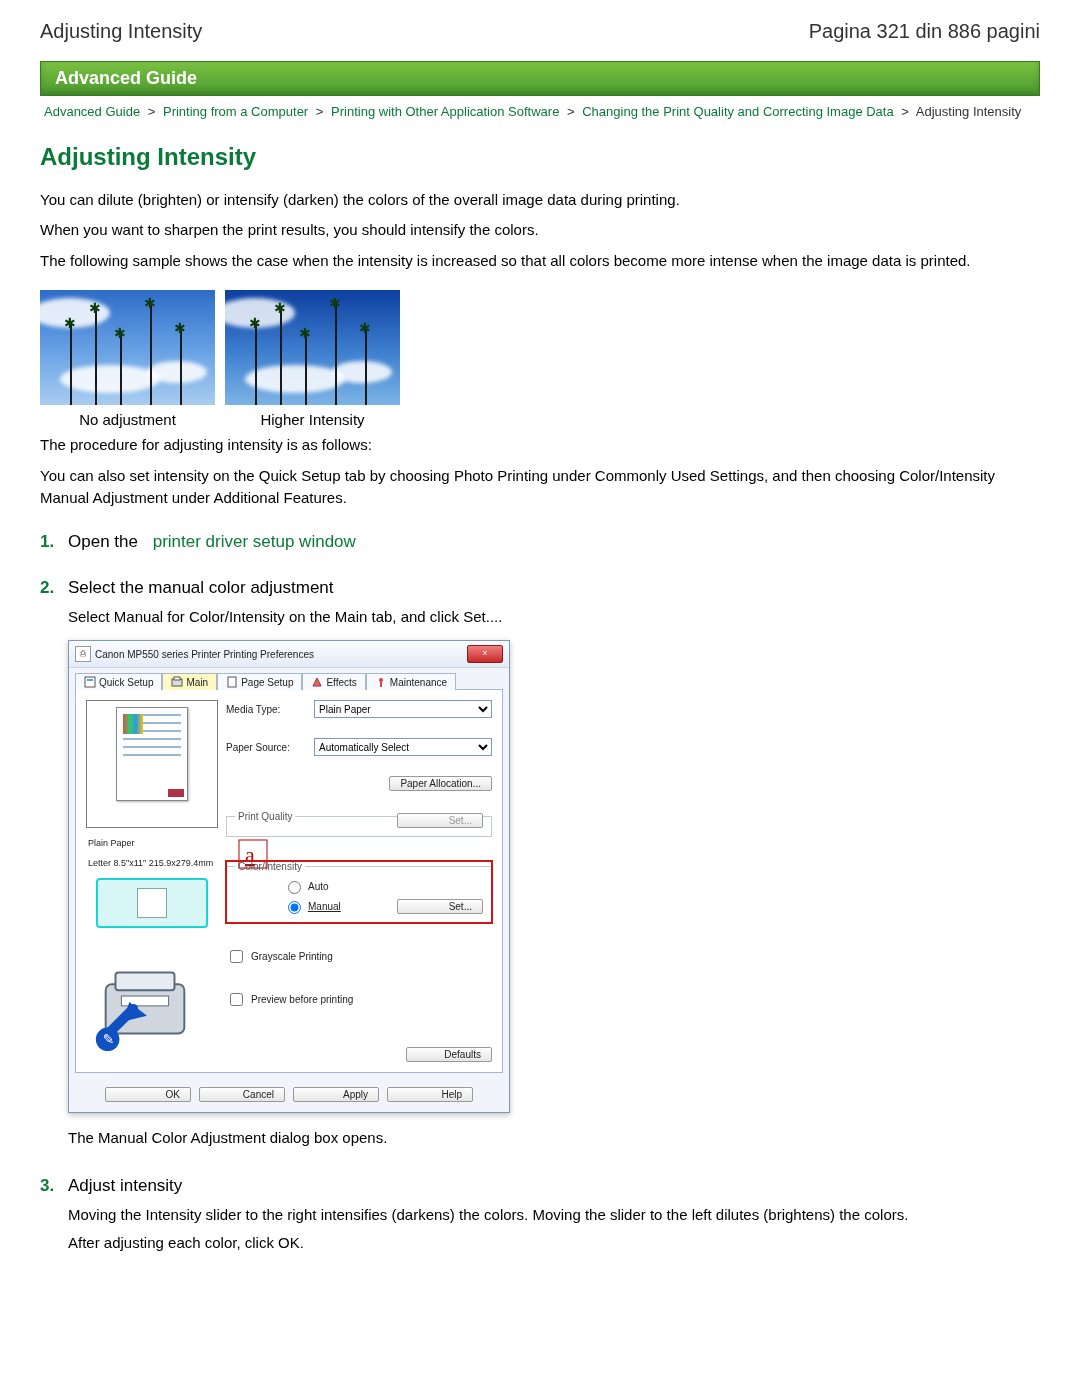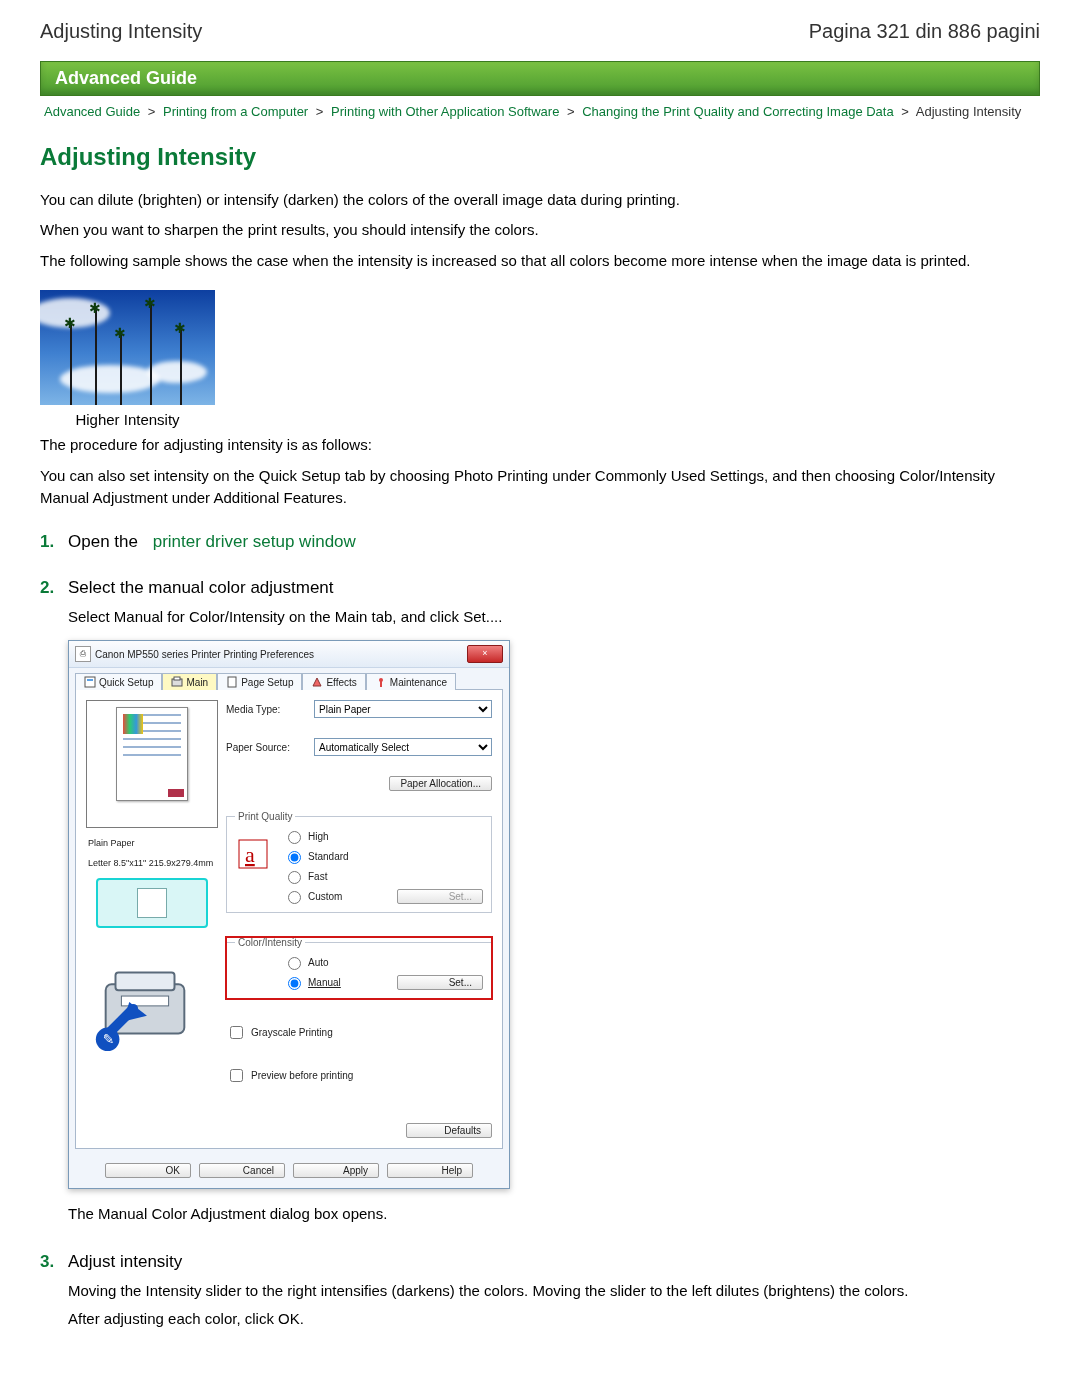--- a/index.html
+++ b/index.html
@@ -344,20 +344,33 @@
   <span>Adjusting Intensity</span>
 </div>
 
 <h1 class="title">Adjusting Intensity</h1>
 
 <p class="body-text">You can dilute (brighten) or intensify (darken) the colors of the overall image data during printing.</p>
 <p class="body-text">When you want to sharpen the print results, you should intensify the colors.</p>
 <p class="body-text">The following sample shows the case when the intensity is increased so that all colors become more intense when the image data is printed.</p>
 
 <div class="sample-row">
+  <div class="sample-card">
+    <div class="sample-img">
+      <div class="cloud c1"></div>
+        <div class="cloud c2"></div>
+        <div class="cloud c3"></div>
+      <div class="palm" style="left:30px;height:80px;"></div>
+      <div class="palm" style="left:55px;height:95px;"></div>
+      <div class="palm" style="left:80px;height:70px;"></div>
+      <div class="palm" style="left:110px;height:100px;"></div>
+      <div class="palm" style="left:140px;height:75px;"></div>
+    </div>
+    <div class="sample-caption">No adjustment</div>
+  </div>
   <div class="sample-card">
     <div class="sample-img darker">
       <div class="cloud c1" style="opacity:.95;"></div>
         <div class="cloud c2"></div>
         <div class="cloud c3"></div>
       <div class="palm" style="left:30px;height:80px;"></div>
       <div class="palm" style="left:55px;height:95px;"></div>
       <div class="palm" style="left:80px;height:70px;"></div>
       <div class="palm" style="left:110px;height:100px;"></div>
       <div class="palm" style="left:140px;height:75px;"></div>
@@ -489,38 +502,20 @@
           </div>
 
           <fieldset class="grp">
             <legend>Print Quality</legend>
             <div class="quality-icon">
               <svg viewBox="0 0 32 32">
                   <rect x="2" y="2" width="28" height="28" fill="#fff" stroke="#b00"></rect>
                   <text x="8" y="24" font-size="22" fill="#b00" font-family="serif" text-decoration="underline">a</text>
                 </svg>
             </div>
-            <div class="radio-col">
-              <div class="radio-row">
-                  <input type="radio" name="pq" style="">
-                  <span>High</span>
-                </div>
-              <div class="radio-row">
-                  <input type="radio" name="pq" checked="" style="">
-                  <span>Standard</span>
-                </div>
-              <div class="radio-row">
-                  <input type="radio" name="pq" style="">
-                  <span>Fast</span>
-                </div>
-              <div class="radio-row">
-                  <input type="radio" name="pq" style="">
-                  <span>Custom</span>
-                </div>
-            </div>
             <div class="btn disabled grp-right-btn">Set...</div>
           </fieldset>
 
           <fieldset class="grp highlight">
             <legend>Color/Intensity</legend>
             <div class="radio-col" style="margin-left:48px;">
               <div class="radio-row">
                   <input type="radio" name="ci" style="">
                   <span>Auto</span>
                 </div>

